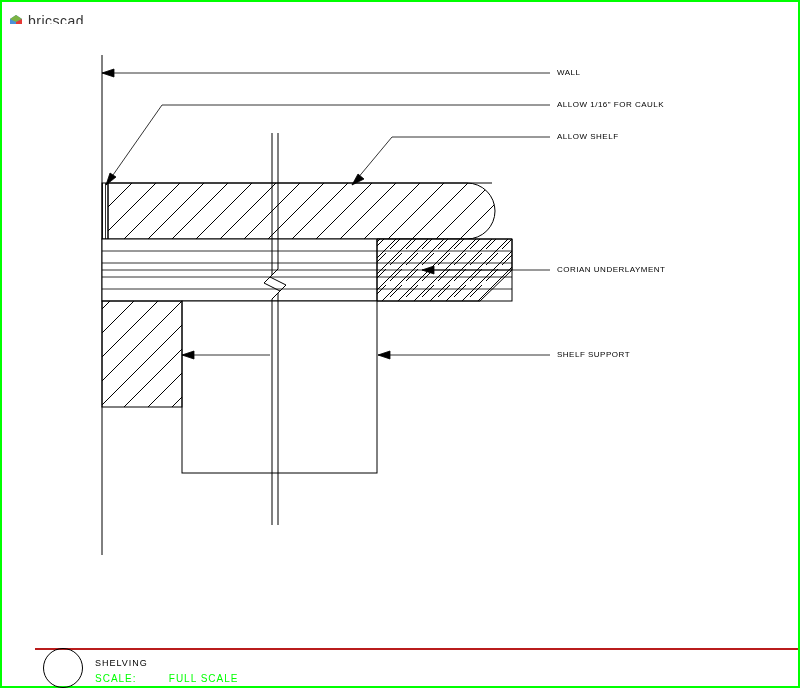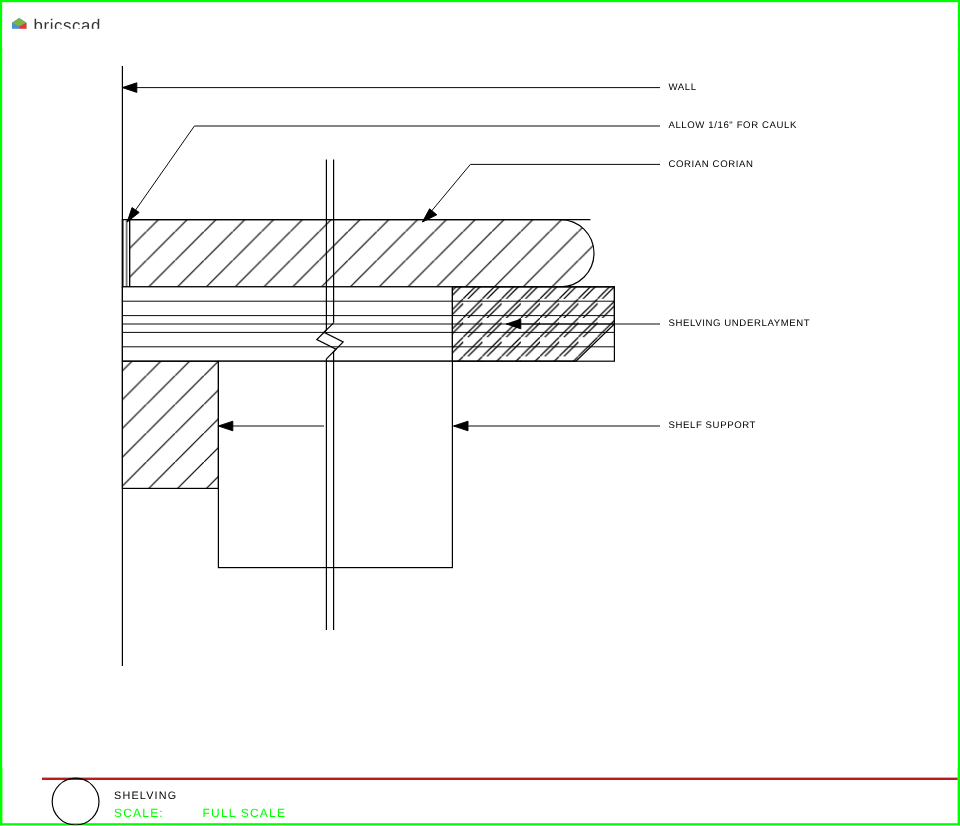--- a/index.html
+++ b/index.html
@@ -110,22 +110,22 @@
       <line x1="548" y1="330" x2="376" y2="330"></line>
       <polygon points="376,330 388,326 388,334" fill="#000"></polygon>
       <line x1="180" y1="330" x2="268" y2="330"></line>
       <polygon points="180,330 192,326 192,334" fill="#000"></polygon>
     </g>
   </svg>
 
   
   <div class="label" style="top:44px; left:555px;text-align:right;">WALL</div>
   <div class="label" style="top:76px; left:555px;">ALLOW 1/16" FOR CAULK</div>
-  <div class="label" style="top:108px; left:555px;">CORIAN CORIAN</div>
-  <div class="label" style="top:241px; left:555px;">SHELVING UNDERLAYMENT</div>
+  <div class="label" style="top:108px; left:555px;">ALLOW SHELF</div>
+  <div class="label" style="top:241px; left:555px;">CORIAN UNDERLAYMENT</div>
   <div class="label" style="top:326px; left:555px;text-align:center;">SHELF SUPPORT</div>
 </div>
 
 <div class="title-block">
   <div class="title-circle"></div>
   <div class="title-text">SHELVING</div>
   <div class="scale-row">
     <span class="scale-label">SCALE:</span>
     <span>FULL SCALE</span>
   </div>

